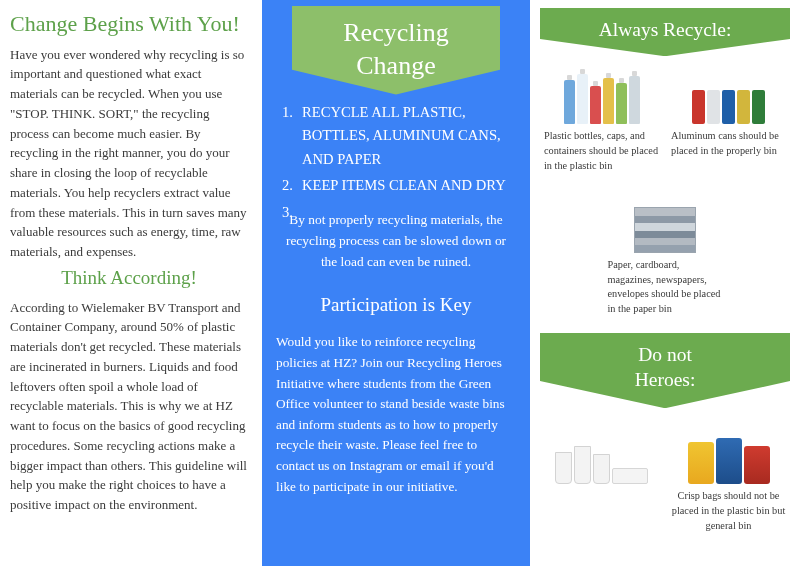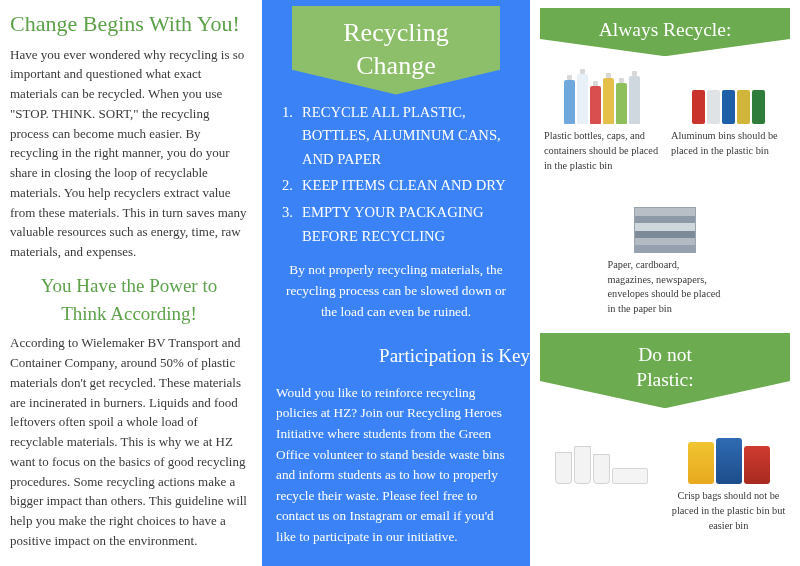--- a/index.html
+++ b/index.html
@@ -88,21 +88,21 @@
     top: 0;
   }
   .mid-note {
     margin: 12px 16px 16px 16px;
     font-size: 13.4px;
     line-height: 1.55;
     text-align: center;
     color: #ffffff;
   }
   .mid-subhead {
-    text-align: right;
+    text-align: center;
     font-size: 19px;
     margin: 22px 0 10px 0;
     color: #ffffff;
     font-family: "Liberation Serif", serif;
   }
   .mid-para {
     margin: 16px 14px;
     font-size: 13.3px;
     line-height: 1.55;
     color: #ffffff;
@@ -207,21 +207,20 @@
   }
 </style>
 </head>
 <body>
 
 <div class="brochure">
 
   <div class="col-left">
     <div class="heading-green">Change Begins With You!</div>
     <div class="body-text">Have you ever wondered why recycling is so important and questioned what exact materials can be recycled. When you use "STOP. THINK. SORT," the recycling process can become much easier. By recycling in the right manner, you do your share in closing the loop of recyclable materials. You help recyclers extract value from these materials. This in turn saves many valuable resources such as energy, time, raw materials, and expenses.</div>
-    <div class="heading-green center">You Have the Power to</div>
     <div class="heading-green center" style="margin-top:-4px;">Think According!</div>
     <div class="body-text">According to Wielemaker BV Transport and Container Company, around 50% of plastic materials don't get recycled. These materials are incinerated in burners. Liquids and food leftovers often spoil a whole load of recyclable materials. This is why we at HZ want to focus on the basics of good recycling procedures. Some recycling actions make a bigger impact than others. This guideline will help you make the right choices to have a positive impact on the environment.</div>
   </div>
 
   <div class="col-mid">
     <div class="banner">
       <div>Recycling</div>
       <div>Change</div>
     </div>
 
@@ -229,21 +228,20 @@
       <li>
         <span class="num">1.</span>
         <span>RECYCLE ALL PLASTIC, BOTTLES, ALUMINUM CANS, AND PAPER</span>
       </li>
       <li>
         <span class="num">2.</span>
         <span>KEEP ITEMS CLEAN AND DRY</span>
       </li>
       <li>
         <span class="num">3.</span>
-        <span>EMPTY YOUR PACKAGING BEFORE RECYCLING</span>
       </li>
     </ul>
 
     <div class="mid-note">By not properly recycling materials, the recycling process can be slowed down or the load can even be ruined.</div>
 
     <div class="mid-subhead">Participation is Key</div>
     <div class="mid-para">Would you like to reinforce recycling policies at HZ? Join our Recycling Heroes Initiative where students from the Green Office volunteer to stand beside waste bins and inform students as to how to properly recycle their waste. Please feel free to contact us on Instagram or email if you'd like to participate in our initiative.</div>
   </div>
 
   <div class="col-right">
@@ -263,51 +261,51 @@
         <div class="cap">Plastic bottles, caps, and containers should be placed in the plastic bin</div>
       </div>
       <div class="cell">
         <div class="imgbox">
           <div class="can" style="height:34px;background:#c9352c;"></div>
           <div class="can" style="height:34px;background:#e0e3e6;"></div>
           <div class="can" style="height:34px;background:#1f5fa8;"></div>
           <div class="can" style="height:34px;background:#d2b63c;"></div>
           <div class="can" style="height:34px;background:#2f7d3a;"></div>
         </div>
-        <div class="cap">Aluminum bins should be placed in the plastic bin</div>
+        <div class="cap">Aluminum cans should be placed in the properly bin</div>
       </div>
     </div>
 
     <div class="grid2" style="margin-top:14px;justify-content:center;">
       <div class="cell">
         <div class="imgbox tall">
           <div class="paperpile"></div>
         </div>
         <div class="cap">Paper, cardboard, magazines, newspapers, envelopes should be placed in the paper bin</div>
       </div>
     </div>
 
     <div class="chev two-line" style="margin-top:16px;">
       <div>Do not</div>
-      <div>Plastic:</div>
+      <div>Heroes:</div>
     </div>
 
     <div class="grid2" style="margin-top:10px;">
       <div class="cell">
         <div class="imgbox tall">
           <div class="cup" style="height:30px;"></div>
           <div class="cup" style="height:36px;"></div>
           <div class="cup" style="height:28px;"></div>
           <div class="tray"></div>
         </div>
       </div>
       <div class="cell">
         <div class="imgbox tall">
           <div class="chipbag" style="background:linear-gradient(180deg,#f0c531,#e8a81f);"></div>
           <div class="chipbag" style="background:linear-gradient(180deg,#2f6bb3,#1d4d8a);height:46px;"></div>
           <div class="chipbag" style="background:linear-gradient(180deg,#cf3b2f,#a82a20);height:38px;"></div>
         </div>
-        <div class="cap center">Crisp bags should not be placed in the plastic bin but easier bin</div>
+        <div class="cap center">Crisp bags should not be placed in the plastic bin but general bin</div>
       </div>
     </div>
 
   </div>
 </div>
 
 </body></html>

